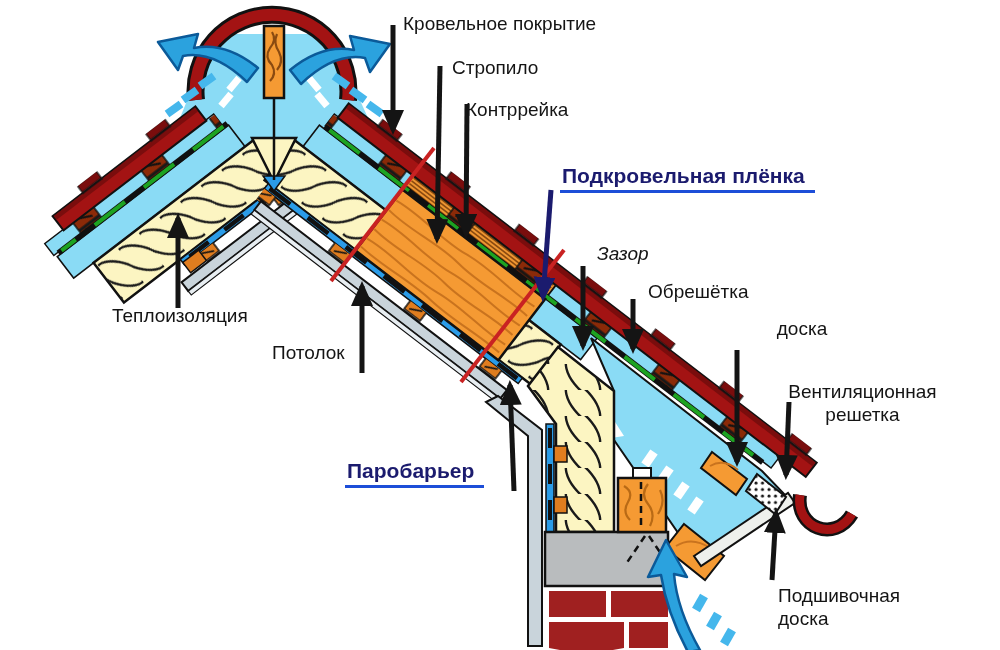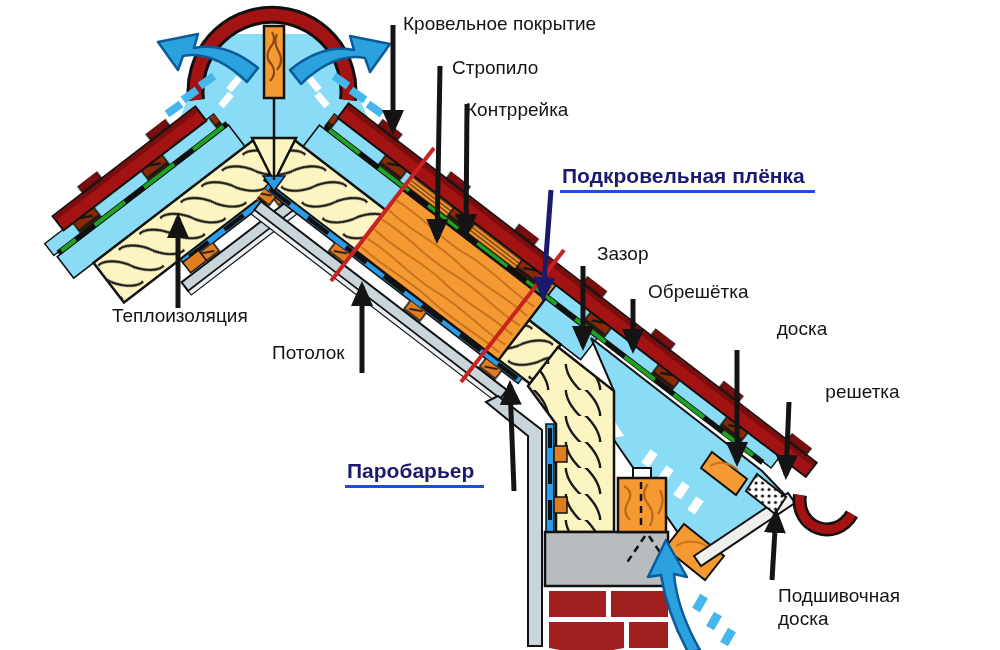--- a/index.html
+++ b/index.html
@@ -213,26 +213,27 @@
     <line x1="178" y1="308" x2="178" y2="218" marker-end="url(#ah)"></line>
     <line x1="362" y1="373" x2="362" y2="286" marker-end="url(#ah)"></line>
     <line x1="514" y1="491" x2="510" y2="385" marker-end="url(#ah)"></line>
   </g>
 </svg>
 
 <div class="lbl" style="left:403px;top:12px;">Кровельное покрытие</div>
 <div class="lbl" style="left:452px;top:56px;">Стропило</div>
 <div class="lbl" style="left:466px;top:98px;">Контррейка</div>
 <div class="lbl navy" style="left:560px;top:163px;"><span class="u">Подкровельная плёнка</span></div>
-<div class="lbl" style="left:597px;top:242px;">Зазор</div>
+<div class="lbl" style="left:597px;top:242px;font-style:italic;">Зазор</div>
 <div class="lbl" style="left:648px;top:280px;">Обрешётка</div>
 <div class="lbl ctr" style="left:722px;top:317px;width:160px;">
   <span class="ln">доска</span>
 </div>
 <div class="lbl ctr" style="left:775px;top:380px;width:175px;">
+  <span class="ln">Вентиляционная</span>
   <span class="ln">решетка</span>
 </div>
 <div class="lbl" style="left:112px;top:304px;">Теплоизоляция</div>
 <div class="lbl" style="left:272px;top:341px;">Потолок</div>
 <div class="lbl navy" style="left:345px;top:458px;"><span class="u">Паробарьер</span></div>
 <div class="lbl" style="left:778px;top:584px;">
   <span class="ln">Подшивочная</span>
   <span class="ln">доска</span>
 </div>
 

